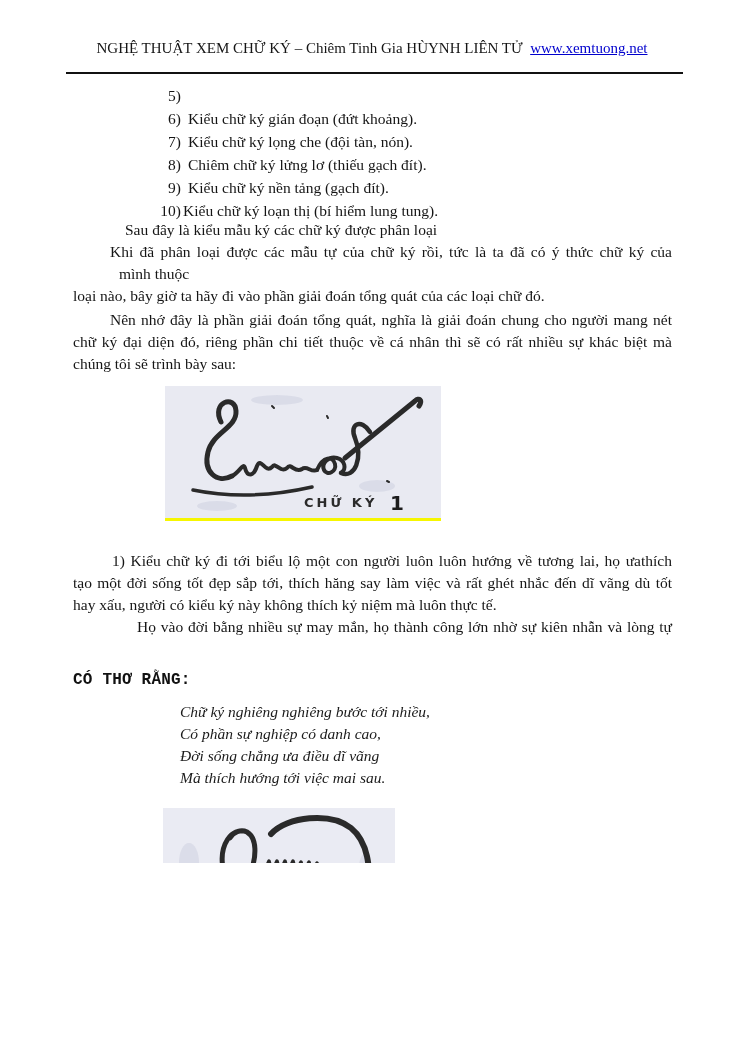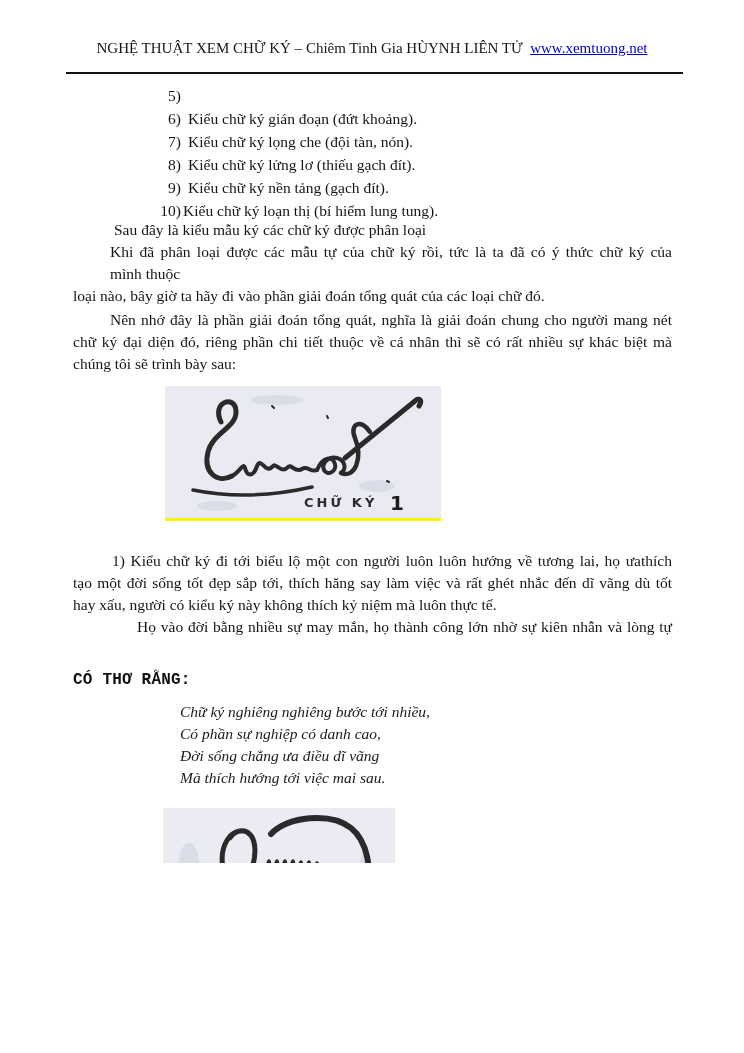--- a/index.html
+++ b/index.html
@@ -40,34 +40,34 @@
   <div class="li-row" style="top:108px">
       <span class="li-num">6)</span>
       <span>Kiểu chữ ký gián đoạn (đứt khoảng).</span>
     </div>
   <div class="li-row" style="top:131px">
       <span class="li-num">7)</span>
       <span>Kiểu chữ ký lọng che (đội tàn, nón).</span>
     </div>
   <div class="li-row" style="top:154px">
       <span class="li-num">8)</span>
-      <span>Kiểu chữ ký lửng lơ (thiếu gạch đít).</span>
+      <span>Chiêm chữ ký lửng lơ (thiếu gạch đít).</span>
     </div>
   <div class="li-row" style="top:177px">
       <span class="li-num">9)</span>
       <span>Kiểu chữ ký nền tảng (gạch đít).</span>
     </div>
   <div class="li-row tight" style="top:200px">
       <span class="li-num">10)</span>
       <span>Kiểu chữ ký loạn thị (bí hiểm lung tung).</span>
     </div>
 
-  <div class="line" style="top:219px;left:114px">Sau đây là kiểu mẫu ký các chữ ký được phân loại</div>
+  <div class="line" style="top:219px;left:125px">Sau đây là kiểu mẫu ký các chữ ký được phân loại</div>
   <div class="line jus" style="top:241px;left:110px;right:72px">Khi đã phân loại được các mẫu tự của chữ ký rồi, tức là ta đã có ý thức chữ ký của</div>
-  <div class="line" style="top:263px;left:110px">mình thuộc</div>
+  <div class="line" style="top:263px;left:119px">mình thuộc</div>
   <div class="line" style="top:285px;left:73px">loại nào, bây giờ ta hãy đi vào phần giải đoán tổng quát của các loại chữ đó.</div>
   <div class="line jus" style="top:309px;left:110px;right:72px">Nên nhớ đây là phần giải đoán tổng quát, nghĩa là giải đoán chung cho người mang nét</div>
   <div class="line jus" style="top:331px;left:73px;right:72px">chữ ký đại diện đó, riêng phần chi tiết thuộc về cá nhân thì sẽ có rất nhiều sự khác biệt mà</div>
   <div class="line" style="top:353px;left:73px">chúng tôi sẽ trình bày sau:</div>
 
   <div class="fig fig1" style="background-color: rgb(233, 234, 242); border-bottom-color: rgb(246, 246, 0);">
     <svg width="264" height="132" viewBox="0 0 264 132">
       <g opacity="0.22" fill="#a9aec8">
         <ellipse cx="100" cy="14" rx="26" ry="5"></ellipse>
           <ellipse cx="200" cy="100" rx="18" ry="6"></ellipse>

